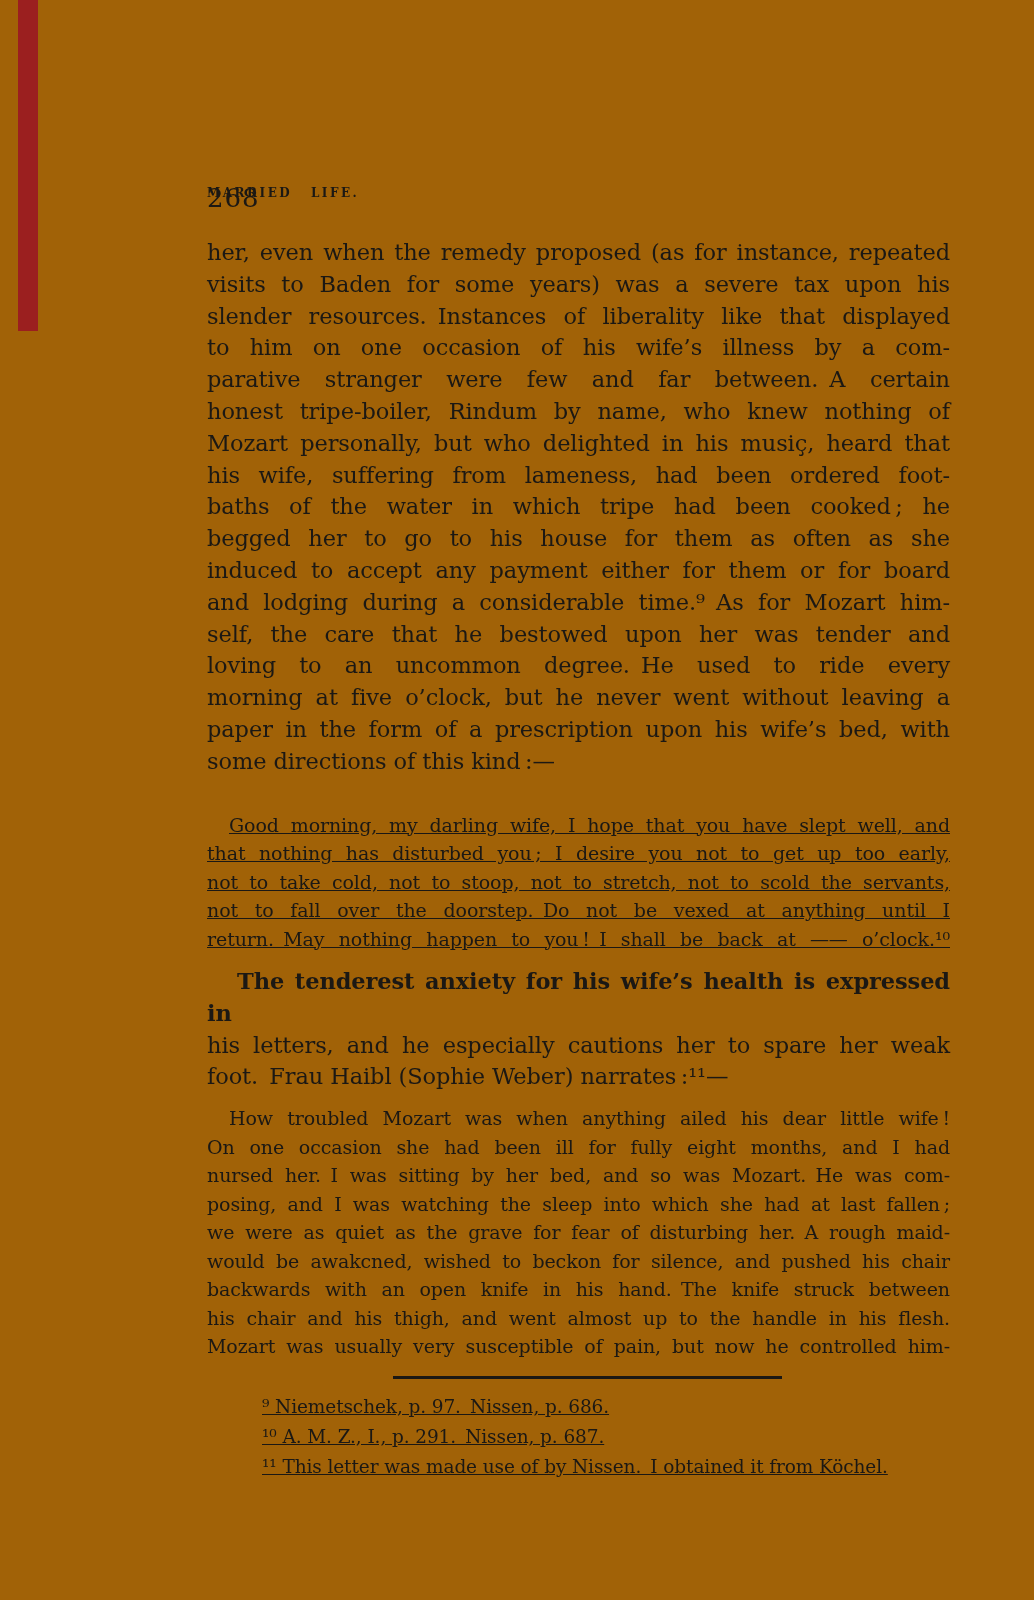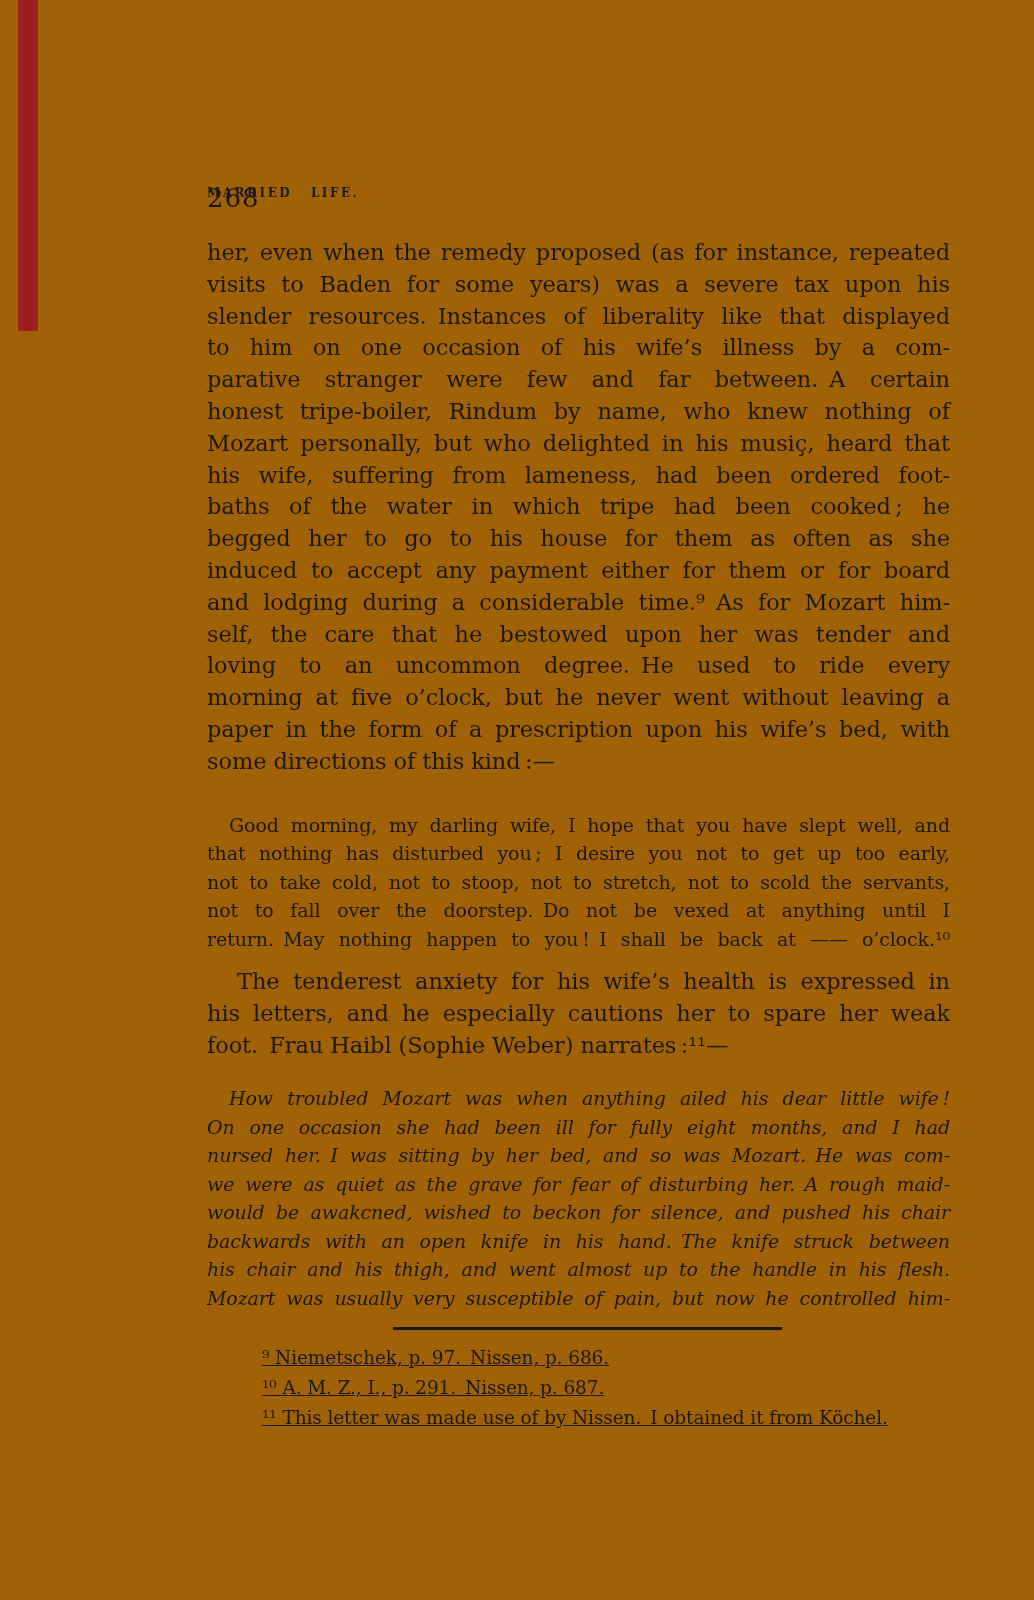--- a/index.html
+++ b/index.html
@@ -62,26 +62,26 @@
     text-align-last: left;
   }
   .para .line {
     font-size: 22.5px;
     line-height: 31.8px;
   }
   .quote .line {
     font-size: 19px;
     line-height: 28.5px;
   }
-  .q1 { margin-top: 33px; }
+  .q1 { margin-top: 33px; text-decoration: underline; }
   .p2 { margin-top: 13px; }
-  .q2 { margin-top: 23px; font-style: italic; }
+  .q2 { margin-top: 11px; }
   .q1 .line:first-child,
   .q2 .line:first-child { text-indent: 22px; }
-  .p2 .line:first-child { text-indent: 30px; }
+  .p2 .line:first-child { text-indent: 30px; font-weight: bold; }
   .footnote-rule {
     margin-top: 15px;
     margin-left: 186px;
     width: 389px;
     height: 0;
     border-top: 3px solid #1b1814;
   }
   .footnotes {
     margin-top: 13px;
     padding-left: 55px;
@@ -139,20 +139,21 @@
     <div class="para p2">
         <div class="line">The tenderest anxiety for his wife’s health is expressed in</div>
         <div class="line">his letters, and he especially cautions her to spare her weak</div>
         <div class="line last">foot. Frau Haibl (Sophie Weber) narrates :¹¹—</div>
       </div>
 
     <div class="quote q2">
         <div class="line">How troubled Mozart was when anything ailed his dear little wife !</div>
         <div class="line">On one occasion she had been ill for fully eight months, and I had</div>
         <div class="line">nursed her. I was sitting by her bed, and so was Mozart. He was com-</div>
+        <div class="line">posing, and I was watching the sleep into which she had at last fallen ;</div>
         <div class="line">we were as quiet as the grave for fear of disturbing her. A rough maid-</div>
         <div class="line">would be awakcned, wished to beckon for silence, and pushed his chair</div>
         <div class="line">backwards with an open knife in his hand. The knife struck between</div>
         <div class="line">his chair and his thigh, and went almost up to the handle in his flesh.</div>
         <div class="line">Mozart was usually very susceptible of pain, but now he controlled him-</div>
       </div>
 
     <div class="footnote-rule"></div>
 
     <div class="footnotes">

